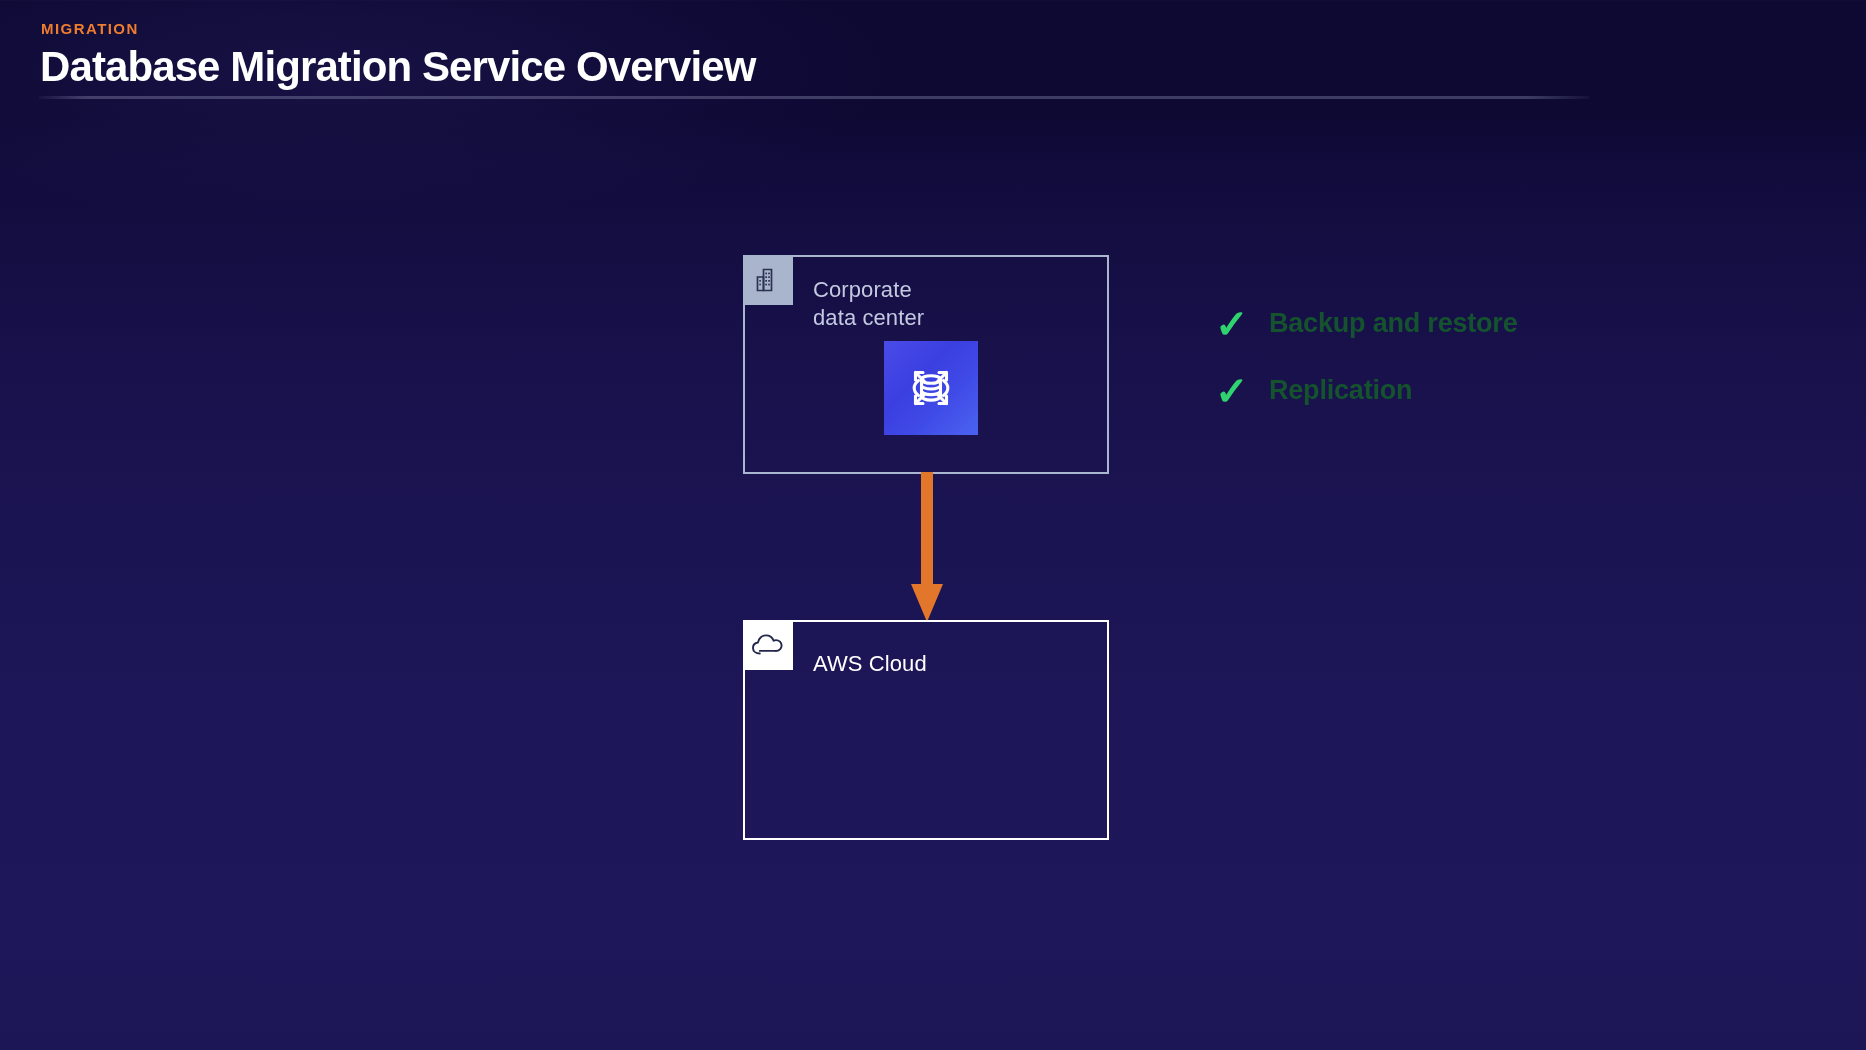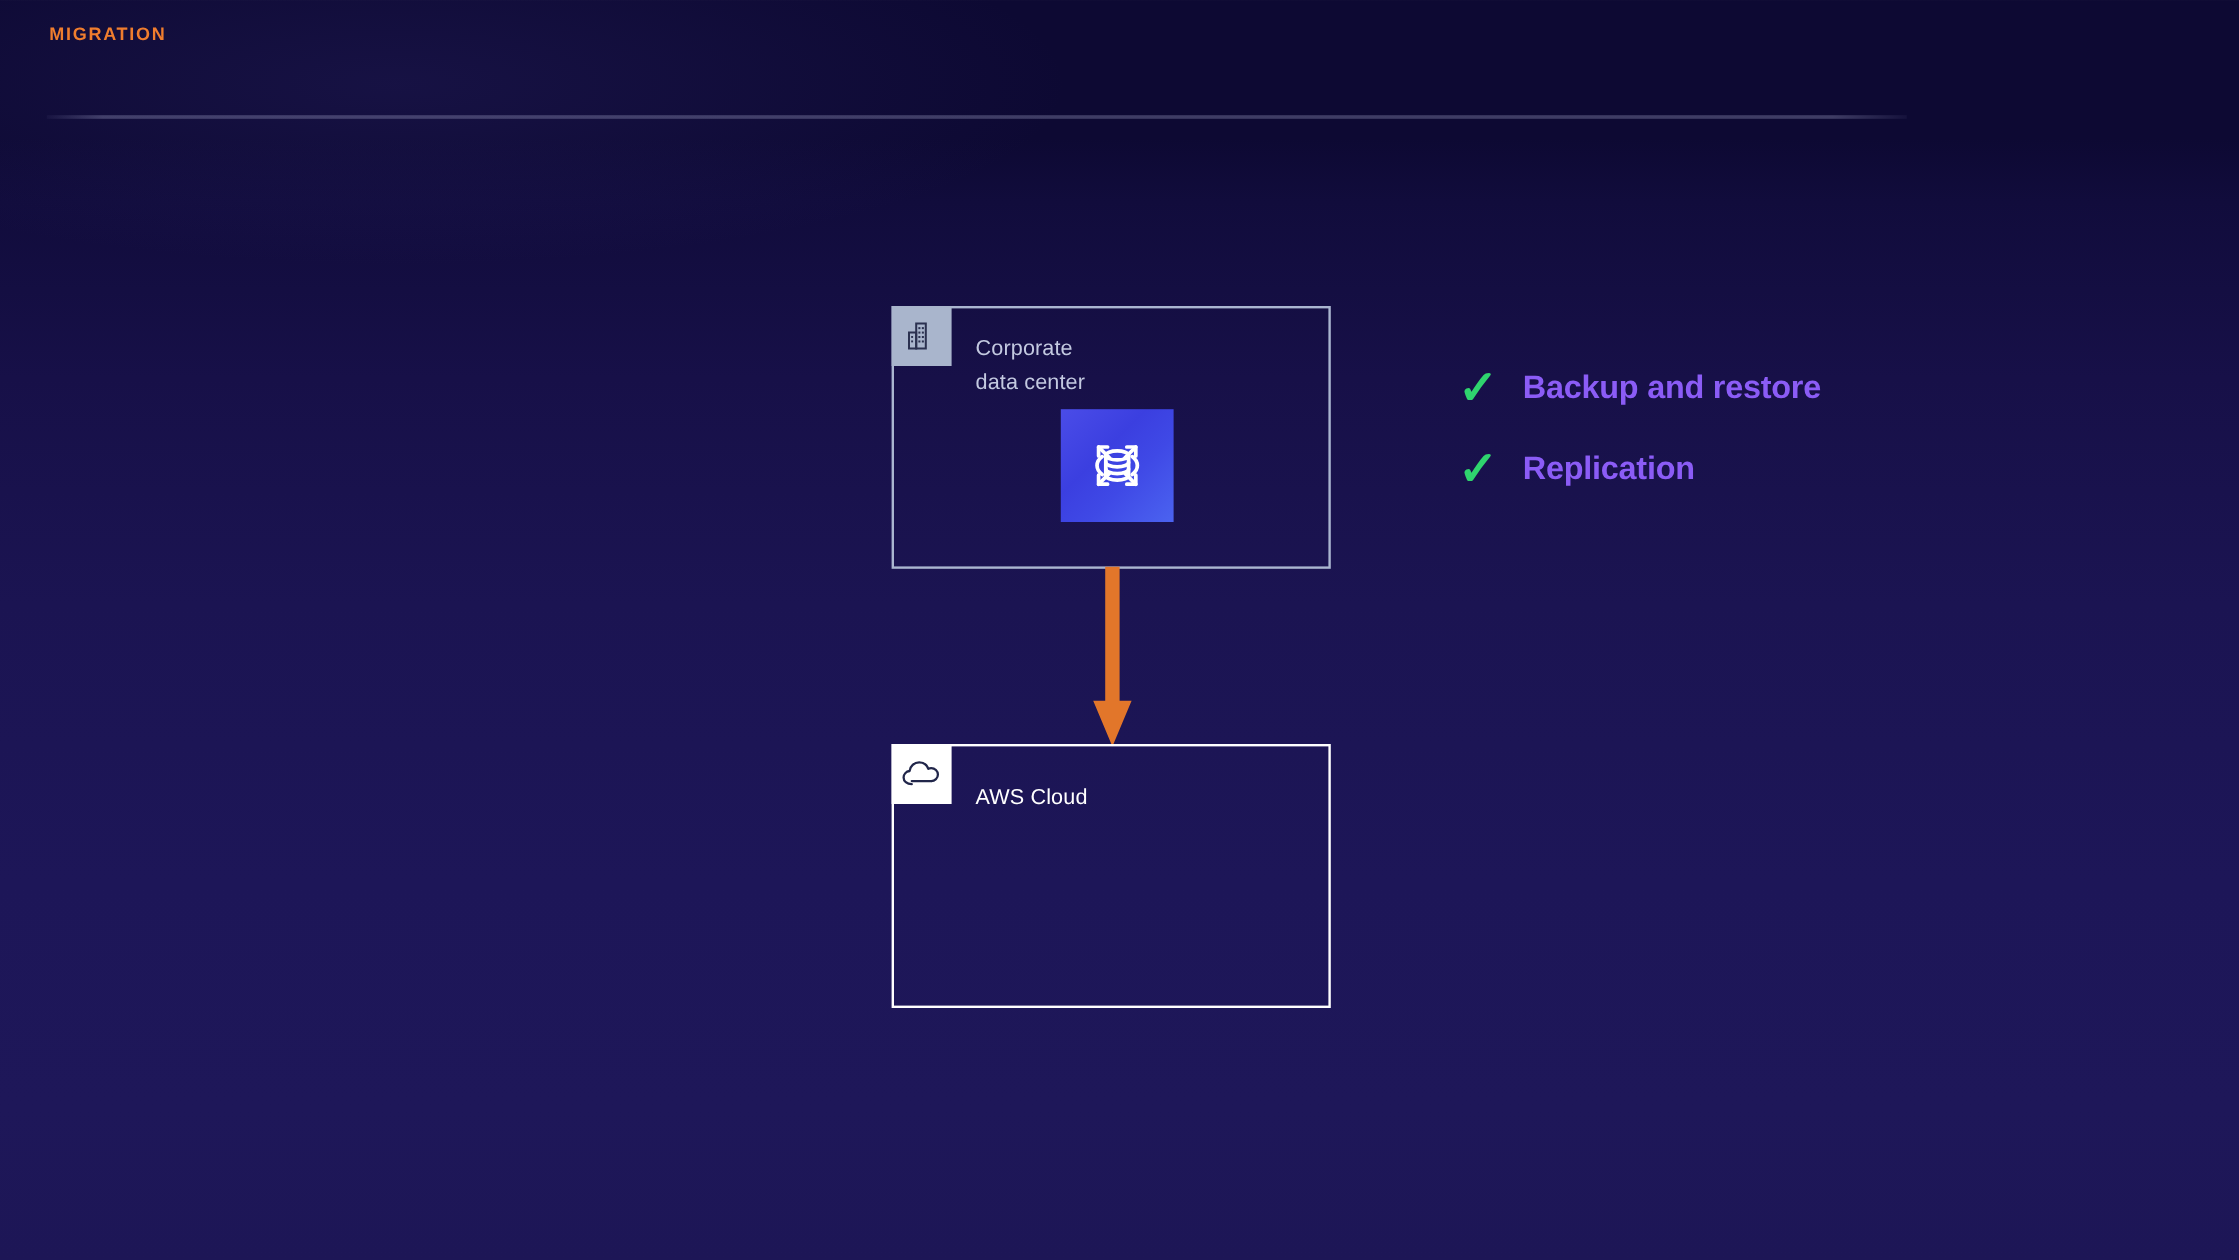--- a/index.html
+++ b/index.html
@@ -73,21 +73,21 @@
   .gb-badge {
     position:absolute; left:0; top:0;
     width:50px; height:50px;
     background:var(--badge-bg);
     display:flex; align-items:center; justify-content:center;
     z-index:3;
   }
 
   .gb-label {
     position:absolute;
-    font-size:18px;
+    font-size:22px;
     line-height:28px;
     color:var(--label-col);
     white-space:pre-line;
     letter-spacing:0.1px;
   }
 
   
   #box-corp {
     left:743px; top:255px; width:366px; height:219px;
     --edge:#aab6d0;
@@ -119,31 +119,32 @@
 
   
   .check-list { position:absolute; left:1215px; top:290px; }
   .check-row { display:flex; align-items:center; height:67px; }
   .check-mark {
     width:54px; font-size:40px; line-height:1;
     color:#2fd46e; font-weight:bold;
     display:flex; align-items:center;
   }
   .check-text {
-    font-size:27px; font-weight:bold; color:#8b5cf6;
+    font-size:27px; font-weight:bold; color:#14532d;
     letter-spacing:-0.2px;
   }
 </style>
 </head>
 <body>
 
 <div class="bg-bands"></div>
 
 <div class="header">
   <div class="eyebrow">MIGRATION</div>
+  <div class="page-title">Database Migration Service Overview</div>
   <div class="title-divider"></div>
 </div>
 
 <div class="group-box" id="box-corp">
   <div class="gb-frame"></div>
   <div class="gb-badge">
     <svg width="30" height="30" viewBox="0 0 30 30" aria-hidden="true">
       <g fill="none" stroke="#2b3150" stroke-width="1.7">
         <path d="M10.5 4.5h8v21h-8z"></path>
         <path d="M4.5 12h6v13.5h-6z"></path>

